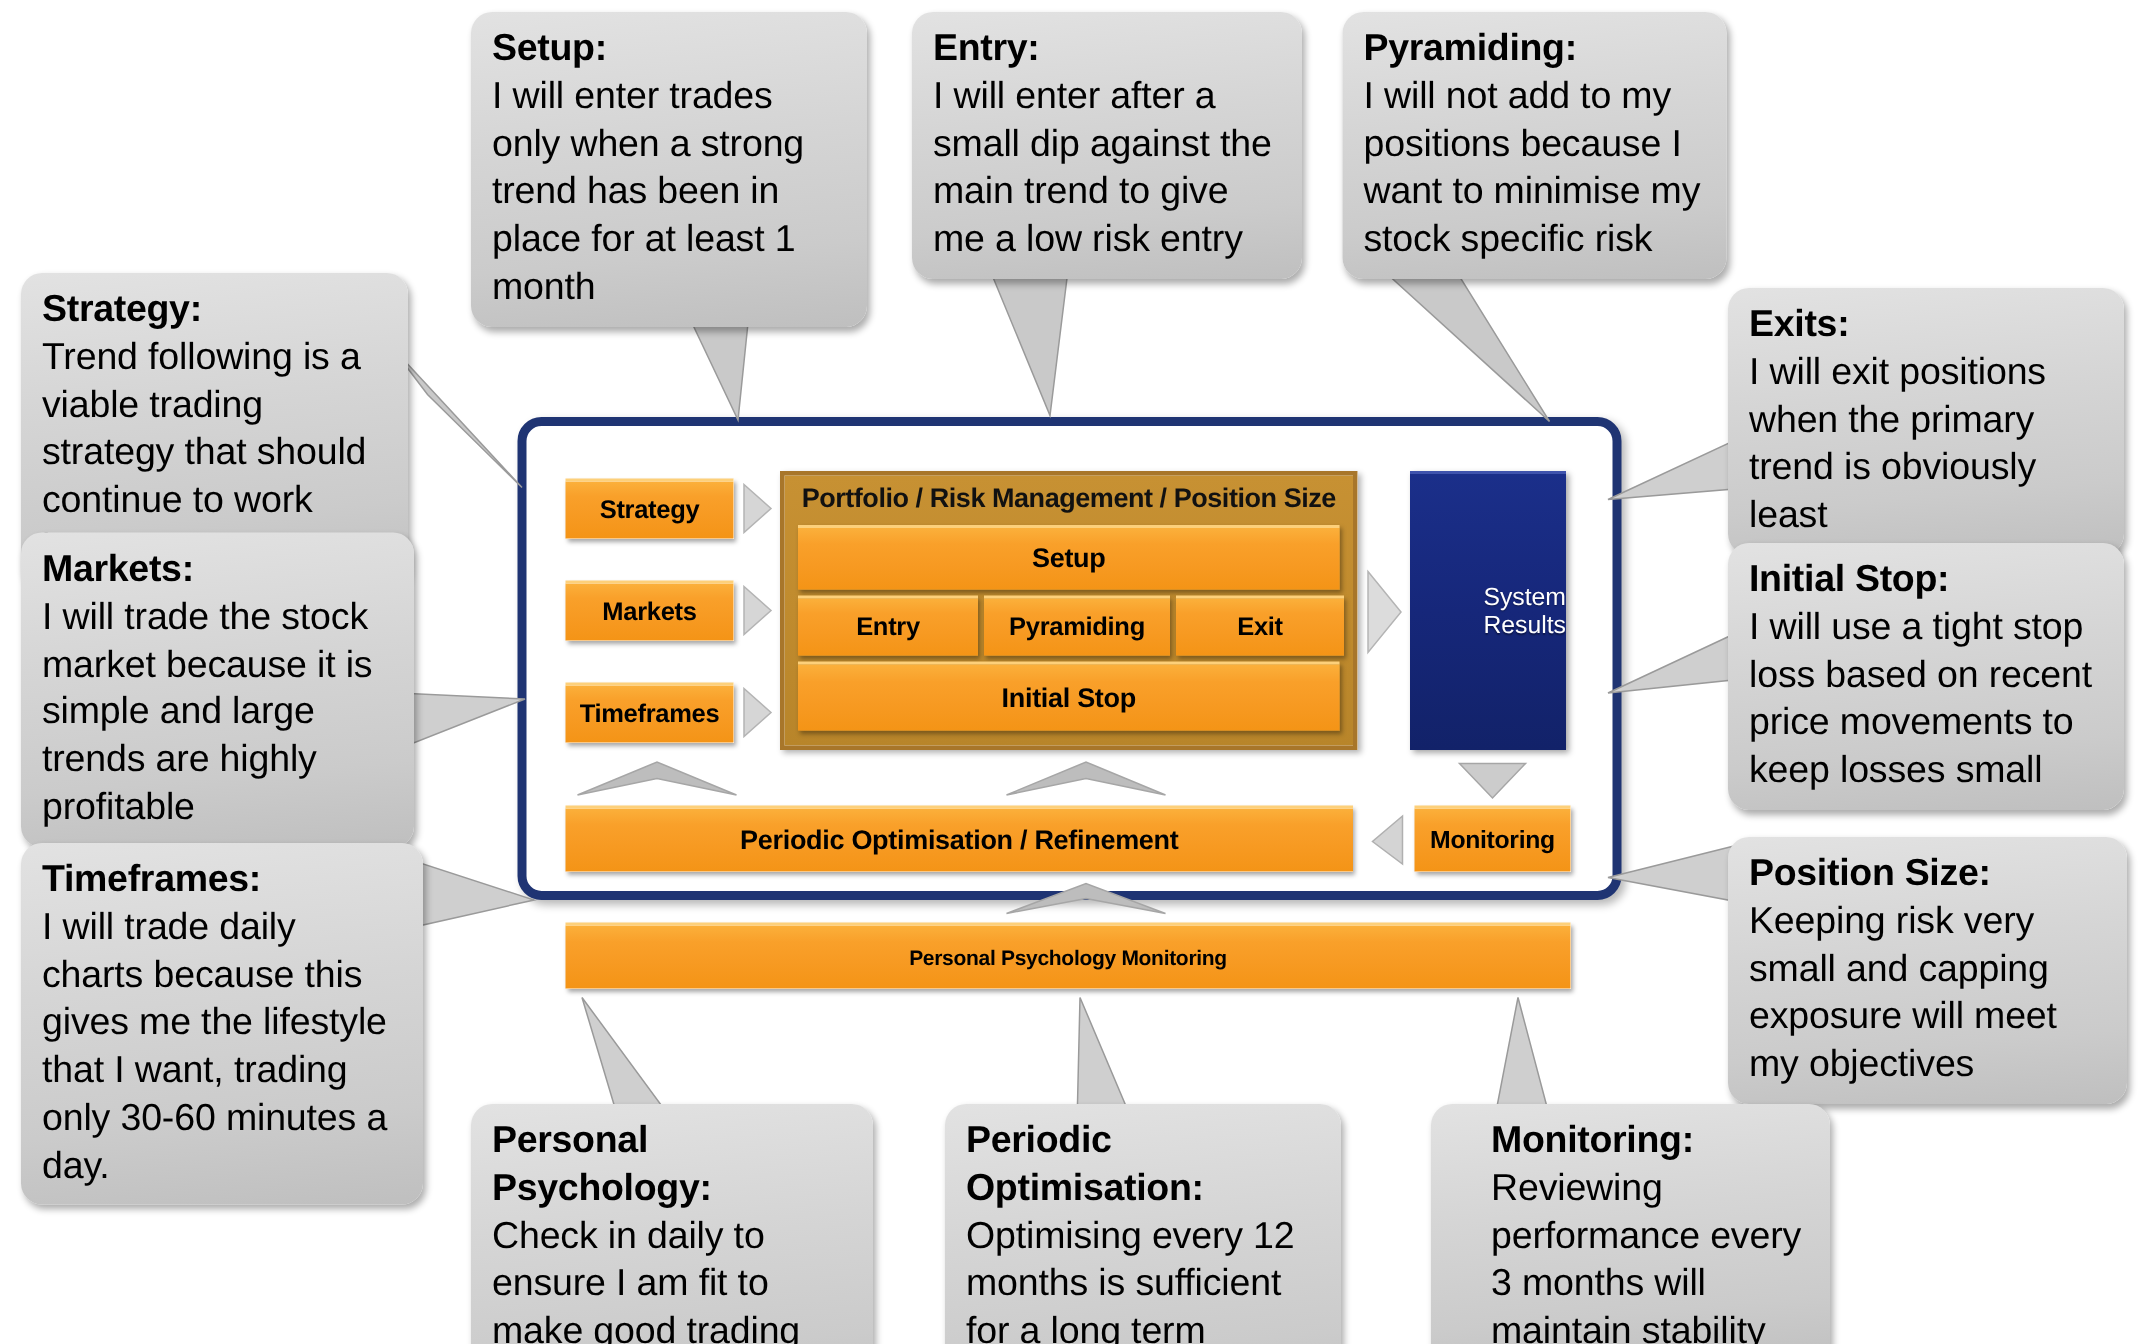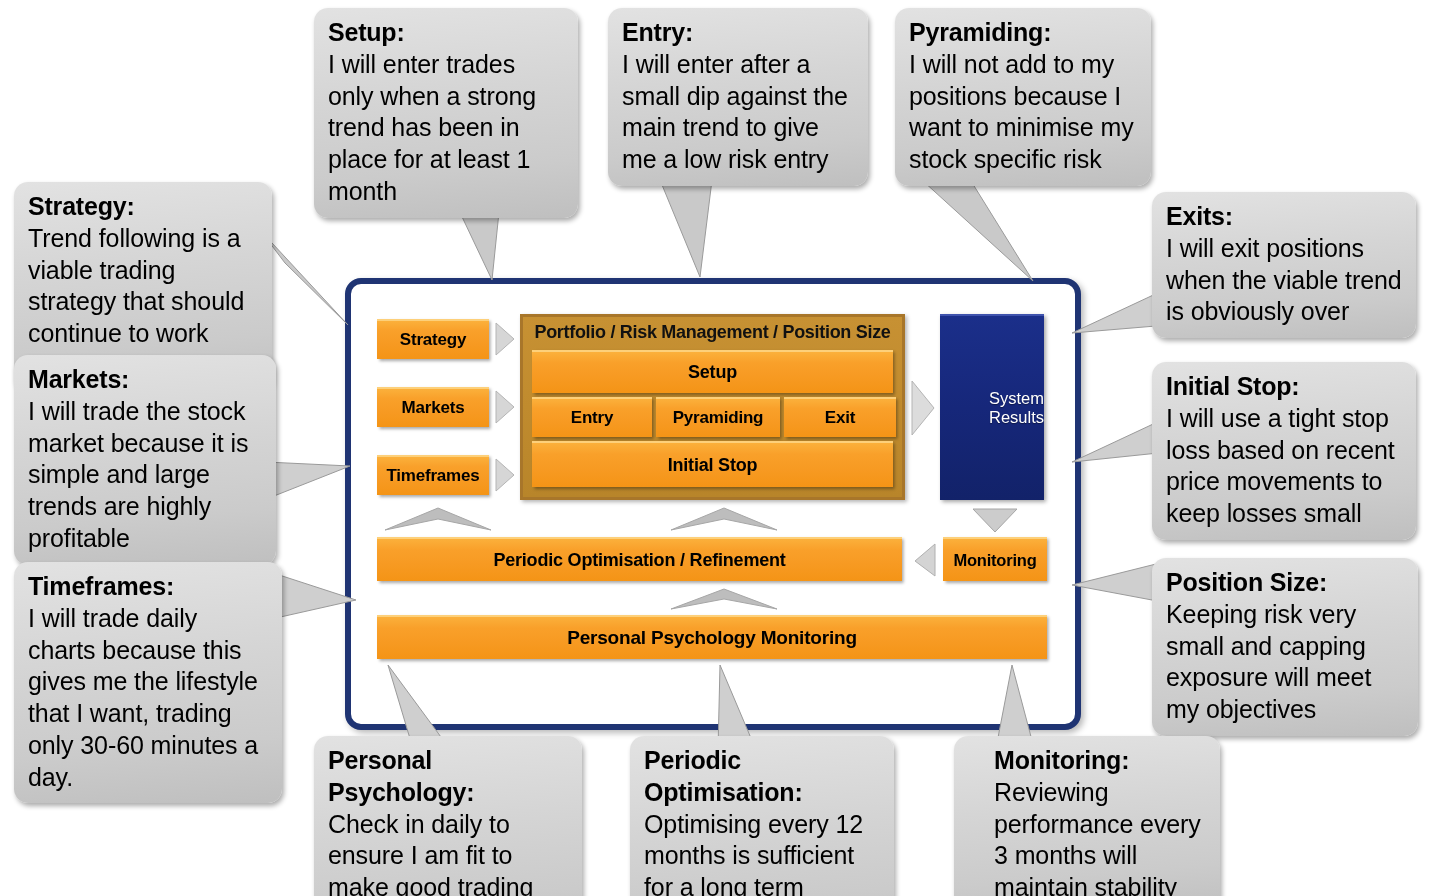--- a/index.html
+++ b/index.html
@@ -41,21 +41,21 @@
     position: absolute;
     z-index: 15;
     overflow: visible;
     pointer-events: none;
   }
 
   
   #system-panel {
     position: absolute;
     left: 345px; top: 278px;
-    width: 736px; height: 452px;
+    width: 736px; height: 322px;
     border: 6px solid #1f3473;
     border-radius: 16px;
     background: #ffffff;
     box-shadow: 3px 3px 6px rgba(0,0,0,0.28);
     z-index: 10;
   }
 
   .obox {
     position: absolute;
     background: linear-gradient(to bottom, #fbb03b 0%, #f9a02a 26%, #f79a22 60%, #f49416 100%);
@@ -114,21 +114,21 @@
   }
 
   
   #box-periodic {
     left: 26px; top: 253px; width: 525px; height: 44px; font-size: 18px;
   }
   #box-monitoring {
     left: 592px; top: 253px; width: 104px; height: 44px; font-size: 16.5px;
   }
   #box-psychology {
-    left: 26px; top: 331px; width: 670px; height: 44px; font-size: 19px;
+    left: 26px; top: 331px; width: 670px; height: 44px; font-size: 14px;
   }
 
   
   .chev { position: absolute; }
 </style>
 </head>
 <body>
 
 <svg class="tail" style="left:230px; top:225px; width:140px; height:110px;">
   <polygon points="30,5 55,38 118,100" fill="#c9c9c9" stroke="#9a9a9a" stroke-width="1"></polygon>
@@ -195,21 +195,21 @@
   <span class="body">I will enter after a small dip against the main trend to give me a low risk entry</span>
 </div>
 
 <div class="callout" style="left:895px; top:8px; width:256px;">
   <span class="title">Pyramiding:</span>
   <span class="body">I will not add to my positions because I want to minimise my stock specific risk</span>
 </div>
 
 <div class="callout" style="left:1152px; top:192px; width:264px;">
   <span class="title">Exits:</span>
-  <span class="body">I will exit positions when the viable trend is obviously over</span>
+  <span class="body">I will exit positions when the primary trend is obviously least</span>
 </div>
 
 <div class="callout" style="left:1152px; top:362px; width:264px;">
   <span class="title">Initial Stop:</span>
   <span class="body">I will use a tight stop loss based on recent price movements to keep losses small</span>
 </div>
 
 <div class="callout" style="left:1152px; top:558px; width:266px;">
   <span class="title">Position Size:</span>
   <span class="body">Keeping risk very small and capping exposure will meet my objectives</span>

